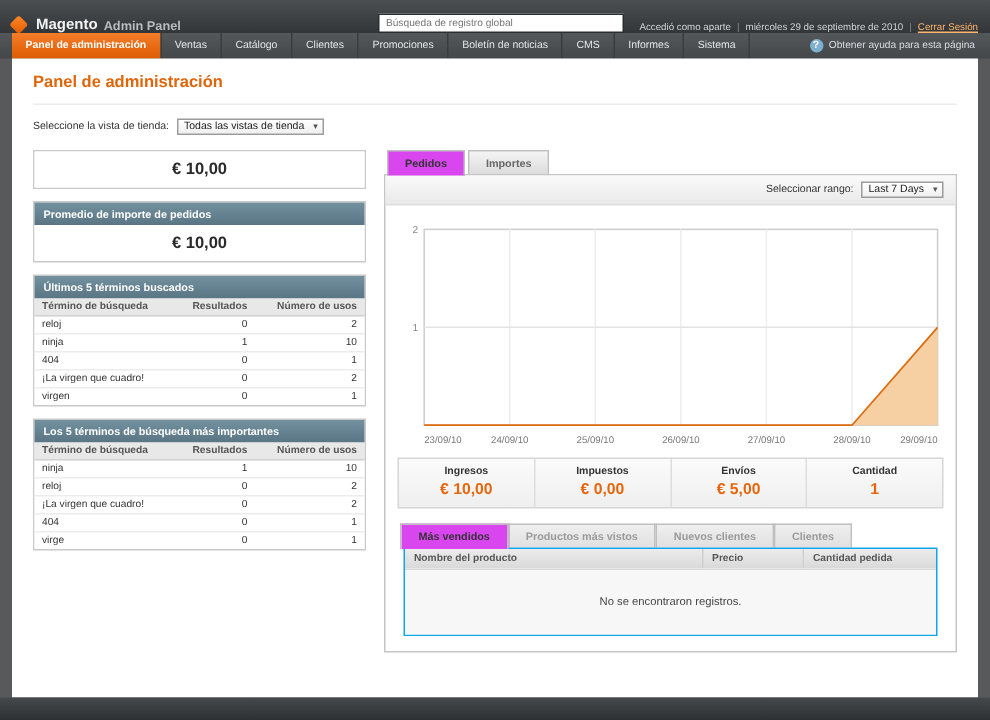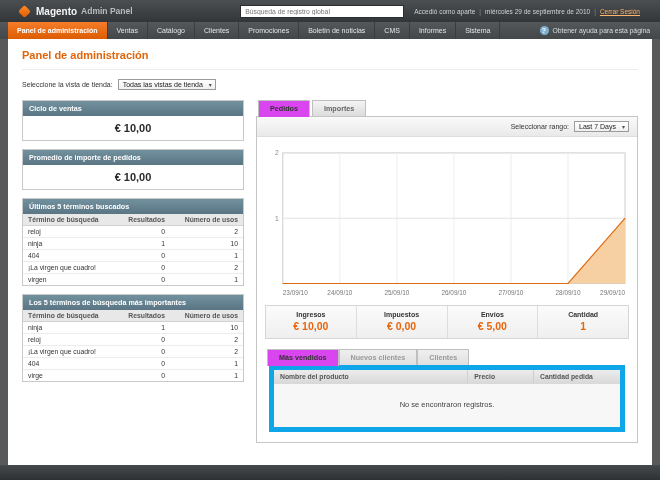--- a/index.html
+++ b/index.html
@@ -1,20 +1,20 @@
 <!DOCTYPE html>
 <html><head>
 <meta charset="utf-8">
 <style>
 *{margin:0;padding:0;box-sizing:border-box}
 html,body{width:660px;height:480px;overflow:hidden}
 body{font-family:"Liberation Sans","DejaVu Sans",sans-serif;background:#57595b}
 .viewport{width:660px;height:480px;display:flex;flex-direction:column;background:#57595b}
 
-.top-bar{height:22px;background:linear-gradient(#4b4f52,#323639);display:flex;align-items:center;padding:0 20px;flex:0 0 auto}
+.top-bar{height:22px;background:linear-gradient(#4b4f52,#323639);display:flex;align-items:flex-end;padding:0 8px;flex:0 0 auto}
 .logo{display:flex;align-items:center}
 .logo-mark{width:9px;height:9px;background:linear-gradient(135deg,#ff8a2a,#e25a00);transform:rotate(45deg);border-radius:2px}
 .logo-text{color:#f3f3f3;font-size:10px;font-weight:bold;margin-left:7px}
 .logo-sub{color:#b9bcbe;font-size:8.5px;font-weight:bold;margin-left:4px}
 .global-search{margin-left:auto;width:164px;height:13px;font-size:6.8px;padding:1px 4px;border:1px solid #2b2e30;background:#fff;color:#555;font-family:inherit}
 .user-info{margin-left:10px;display:flex;align-items:center;gap:4px;font-size:6.5px;color:#cfd2d4;white-space:nowrap}
 .user-info .sep{color:#85898c}
 .logout{color:#ffb46a;text-decoration:underline;cursor:pointer}
 
 .nav{height:17px;background:linear-gradient(#54585b,#43474a);display:flex;align-items:stretch;padding-left:8px;flex:0 0 auto}
@@ -48,21 +48,21 @@
 .panel{border:1px solid #c5c5c5;background:#fff;position:relative;z-index:1;padding-bottom:10px}
 .range-bar{background:linear-gradient(#fafafa,#e9e9e9);border-bottom:1px solid #ddd;padding:4px 8px;display:flex;justify-content:flex-end;align-items:center;gap:5px;font-size:7px;color:#333}
 .chart-wrap{padding:8px 6px 0}
 .chart-wrap svg{display:block;width:100%;font-family:inherit}
 .totals{display:flex;border:1px solid #d6d6d6;background:linear-gradient(#fbfbfb,#efefef);margin:6px 8px 0}
 .total{flex:1;text-align:center;padding:5px 0 6px;border-right:1px solid #ddd}
 .total:last-child{border-right:none}
 .t-label{font-size:7px;font-weight:bold;color:#333}
 .t-value{font-size:10.5px;font-weight:bold;color:#e8650a;margin-top:2px}
 .bottom-tabs{display:flex;gap:0;margin:10px 8px 0;padding-left:2px}
-.grid-box{margin:0 12px;border:5px solid #0ea5e9;position:relative;z-index:1}
+.grid-box{margin:0 12px;border:1px solid #0ea5e9;position:relative;z-index:1}
 table.grid{width:100%;border-collapse:collapse;font-size:6.8px}
 table.grid th{background:linear-gradient(#ececec,#d9d9d9);color:#555;font-weight:bold;text-align:left;padding:3px 6px;border-right:1px solid #cfcfcf}
 table.grid th:last-child{border-right:none}
 .grid-empty{background:#f7f7f7;border-top:1px solid #d9d9d9;text-align:center;font-size:7.5px;color:#444;padding:16px 0 18px}
 
 .bottom-bar{height:15px;background:linear-gradient(#46494c,#2e3134);flex:0 0 auto}
 </style>
 </head>
 <body>
 
@@ -109,21 +109,20 @@
         <span>Todas las vistas de tienda</span>
         <span class="caret">▾</span>
       </span>
     </div>
 
     <div class="columns">
 
       <div class="left-col">
 
         <div class="dash-box">
-          <div class="box-head">Ciclo de ventas</div>
           <div class="box-value">€ 10,00</div>
         </div>
 
         <div class="dash-box">
           <div class="box-head">Promedio de importe de pedidos</div>
           <div class="box-value">€ 10,00</div>
         </div>
 
 
         <div class="dash-box">
@@ -262,20 +261,21 @@
               <div class="t-value">€ 5,00</div>
             </div>
             <div class="total">
               <div class="t-label">Cantidad</div>
               <div class="t-value">1</div>
             </div>
           </div>
 
           <div class="bottom-tabs">
             <div class="tab active">Más vendidos</div>
+            <div class="tab disabled">Productos más vistos</div>
             <div class="tab disabled">Nuevos clientes</div>
             <div class="tab disabled">Clientes</div>
           </div>
 
           <div class="grid-box">
             <table class="grid">
               <thead>
                 <tr>
                   <th style="width:56%">Nombre del producto</th>
                   <th style="width:19%">Precio</th>

